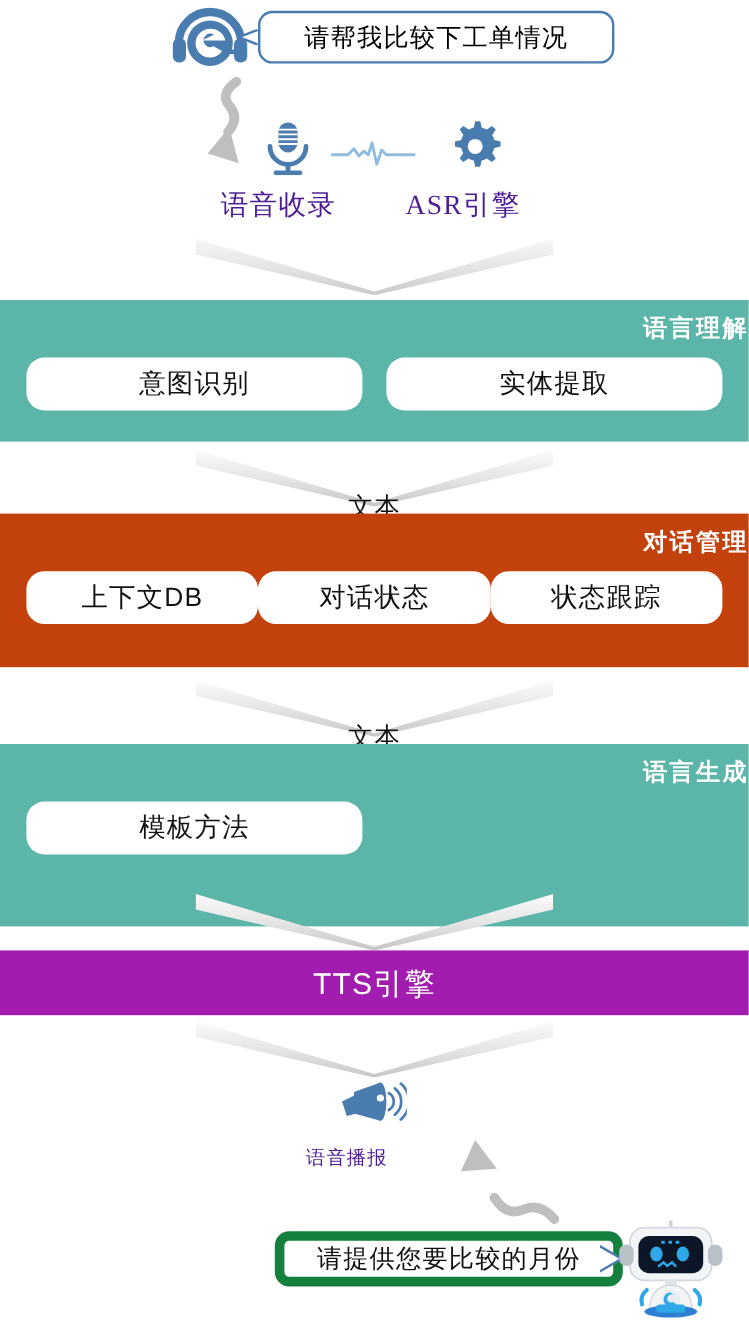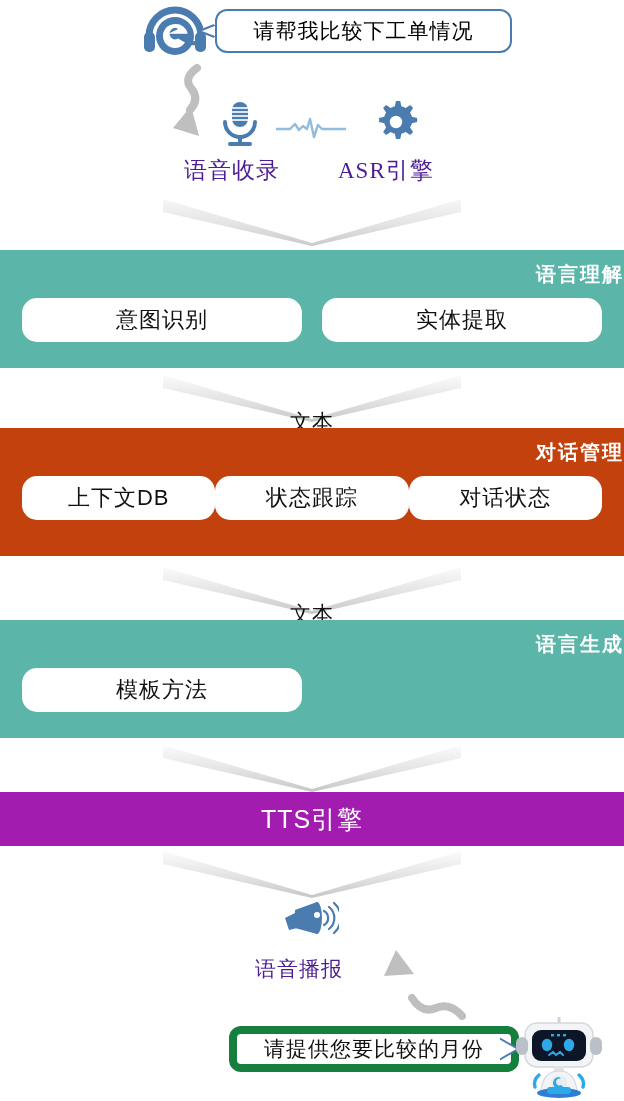--- a/index.html
+++ b/index.html
@@ -162,21 +162,21 @@
   }
 
   
   .speaker-icon {
     position: absolute;
     left: 283px; top: 898px;
     width: 56px; height: 44px;
   }
   .caption.broadcast {
     left: 255px; top: 955px;
-    font-size: 21px;
+    font-size: 16px;
   }
   .curve-arrow-bottom {
     position: absolute;
     left: 370px; top: 948px;
     width: 96px; height: 72px;
   }
   .bubble-bottom {
     position: absolute;
     left: 213px; top: 1026px;
     width: 290px; height: 46px;
@@ -311,40 +311,40 @@
       </defs>
       <path d="M0 3 L149 47 L298 3 L298 16 L149 50 L0 16 Z" fill="url(#cg1)"></path>
     </svg>
     <div class="lbl">文本</div>
   </div>
 
   <div class="panel blue" style="top:428px; height:128px;">
     <div class="panel-title">对话管理</div>
     <div class="sub-row three">
       <div class="sub-box">上下文DB</div>
+      <div class="sub-box">对话状态</div>
       <div class="sub-box">状态跟踪</div>
-      <div class="sub-box">对话状态</div>
     </div>
   </div>
 
   <div class="chevron" style="top:564px;">
     <svg viewBox="0 0 298 50" width="298" height="50" preserveAspectRatio="none">
       <defs>
         <linearGradient id="cg2" x1="0" y1="0" x2="0" y2="1">
           <stop offset="0%" stop-color="#fbfbfb"></stop>
           <stop offset="55%" stop-color="#e3e3e3"></stop>
           <stop offset="100%" stop-color="#c6c6c6"></stop>
         </linearGradient>
       </defs>
       <path d="M0 3 L149 47 L298 3 L298 16 L149 50 L0 16 Z" fill="url(#cg2)"></path>
     </svg>
     <div class="lbl">文本</div>
   </div>
 
-  <div class="panel teal" style="top:620px; height:118px;">
+  <div class="panel teal" style="top:620px; height:152px;">
     <div class="panel-title">语言生成</div>
     <div class="sub-row two">
       <div class="sub-box">模板方法</div>
     </div>
   </div>
 
   <div class="chevron" style="top:742px;">
     <svg viewBox="0 0 298 50" width="298" height="50" preserveAspectRatio="none">
       <defs>
         <linearGradient id="cg3" x1="0" y1="0" x2="0" y2="1">

